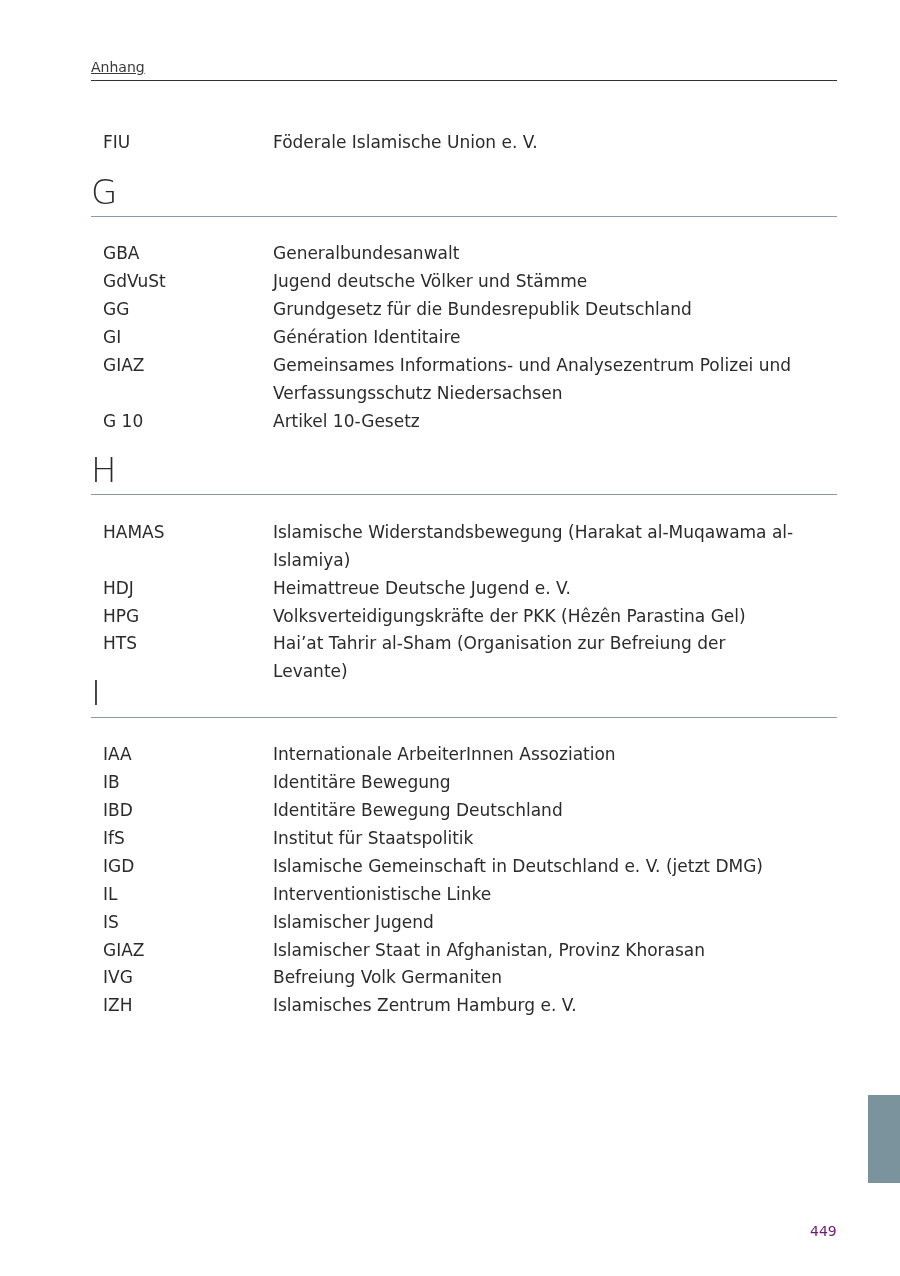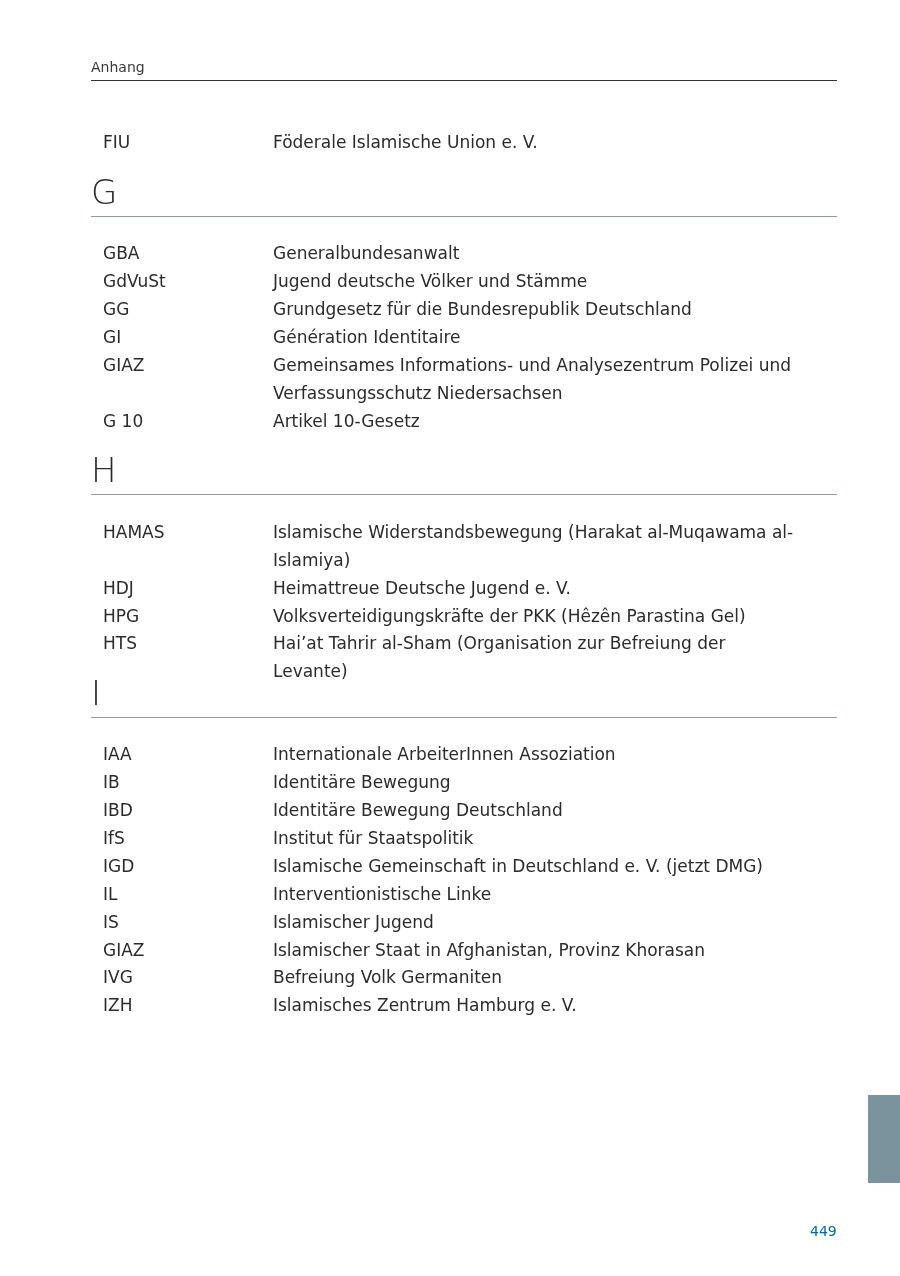--- a/index.html
+++ b/index.html
@@ -3,39 +3,39 @@
   <meta charset="utf-8">
   <style>
     html, body { margin: 0; padding: 0; }
     body {
       width: 900px; height: 1276px; position: relative; background: #ffffff;
       font-family: "DejaVu Sans", sans-serif; color: #2b2b2b; overflow: hidden;
     }
     .header {
       position: absolute; left: 91px; top: 58px; width: 746px;
       font-size: 14px; color: #3a3a3a; padding-bottom: 4px;
-      border-bottom: 1px solid #333; line-height: 18px;
+      border-bottom: 1px solid #333; line-height: 18px; text-decoration: underline;
     }
     .entry {
       position: absolute; left: 91px; width: 746px;
       font-size: 17px; line-height: 28px; color: #2b2b2b;
     }
     .abbr { position: absolute; left: 12px; top: 0; width: 180px; }
     .def { position: absolute; left: 182px; top: 0; width: 530px; }
     .letter {
       position: absolute; left: 91px; width: 746px;
       font-size: 34px; line-height: 40px; color: #2b2b2b; font-weight: 300;
       border-bottom: 1px solid #8a9ba8; padding-bottom: 4px;
     }
     .tab-marker {
       position: absolute; left: 868px; top: 1095px; width: 32px; height: 88px;
       background: #7a939c;
     }
     .page-num {
-      position: absolute; left: 810px; top: 1223px; font-size: 14px; color: #0369a1;
+      position: absolute; left: 810px; top: 1223px; font-size: 14px; color: #701a75;
     }
   </style>
 </head>
 <body>
 
 <div class="header">Anhang</div>
 
 <div class="entry" style="top:128px">
   <span class="abbr">FIU</span>
   <span class="def">Föderale Islamische Union e. V.</span>

